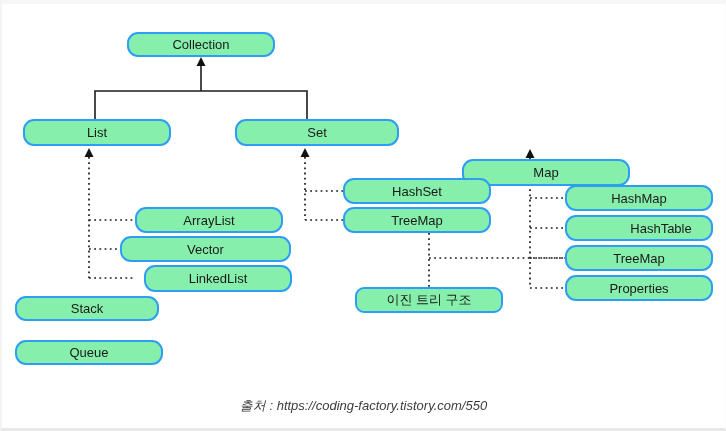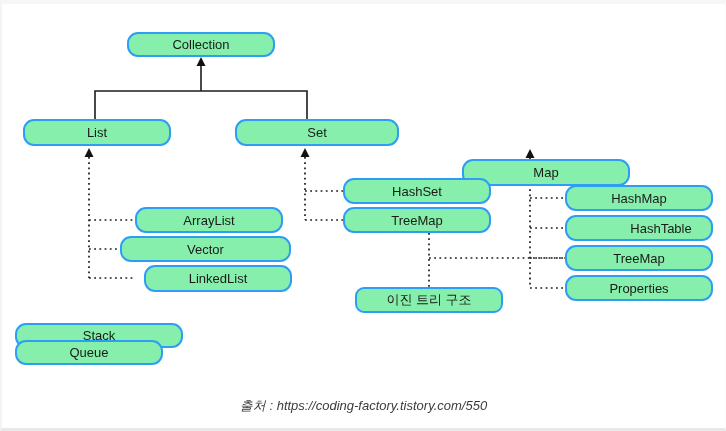--- a/index.html
+++ b/index.html
@@ -82,18 +82,18 @@
   <div class="node" style="left:341px;top:174px;width:148px;height:26px;">HashSet</div>
   <div class="node" style="left:341px;top:203px;width:148px;height:26px;">TreeMap</div>
 
   <div class="node" style="left:563px;top:181px;width:148px;height:26px;">HashMap</div>
   <div class="node" style="left:563px;top:211px;width:148px;height:26px;padding-left:44px;">HashTable</div>
   <div class="node" style="left:563px;top:241px;width:148px;height:26px;">TreeMap</div>
   <div class="node" style="left:563px;top:271px;width:148px;height:26px;">Properties</div>
 
   <div class="node" style="left:353px;top:283px;width:148px;height:26px;border-radius:9px;">이진 트리 구조</div>
 
-  <div class="node" style="left:13px;top:319px;width:168px;height:25px;">Stack</div>
+  <div class="node" style="left:13px;top:292px;width:144px;height:25px;">Stack</div>
   <div class="node" style="left:13px;top:336px;width:148px;height:25px;">Queue</div>
 
   <div class="caption">출처 : https://coding-factory.tistory.com/550</div>
 
 </div>
 
 </body></html>

